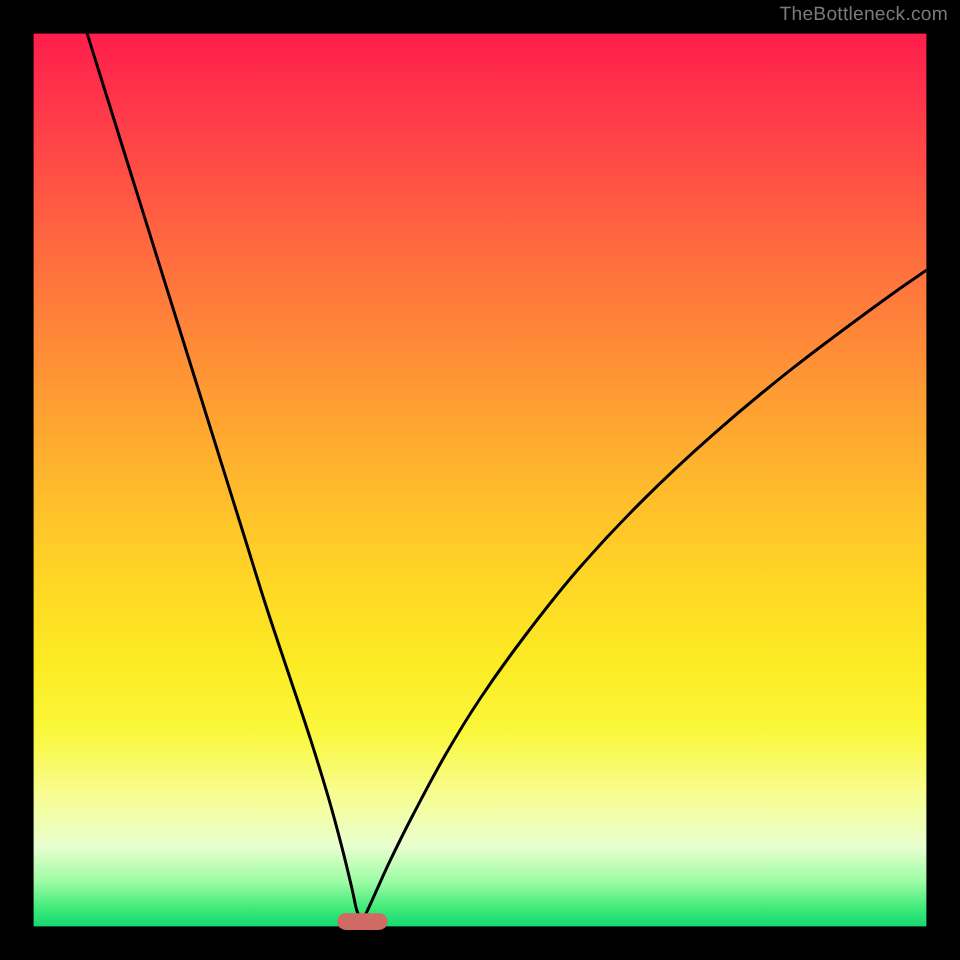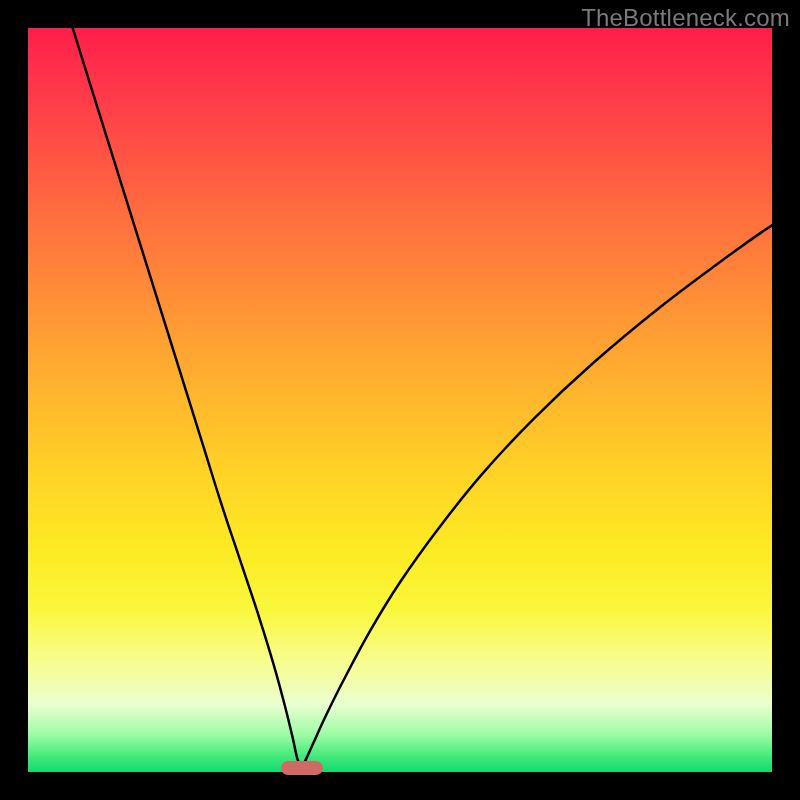--- a/index.html
+++ b/index.html
@@ -37,21 +37,21 @@
       #9cfca4 95%,
       #3fe97a 98%,
       #14d96f 100%
     );
   }
   .watermark {
     position: absolute;
     top: 4px;
     right: 10px;
     color: #7a7a7a;
-    font-size: 24px;
+    font-size: 16px;
     font-weight: 500;
     letter-spacing: 0.2px;
     user-select: none;
   }
   svg.curve {
     position: absolute;
     left: 0;
     top: 0;
     width: 744px;
     height: 744px;

